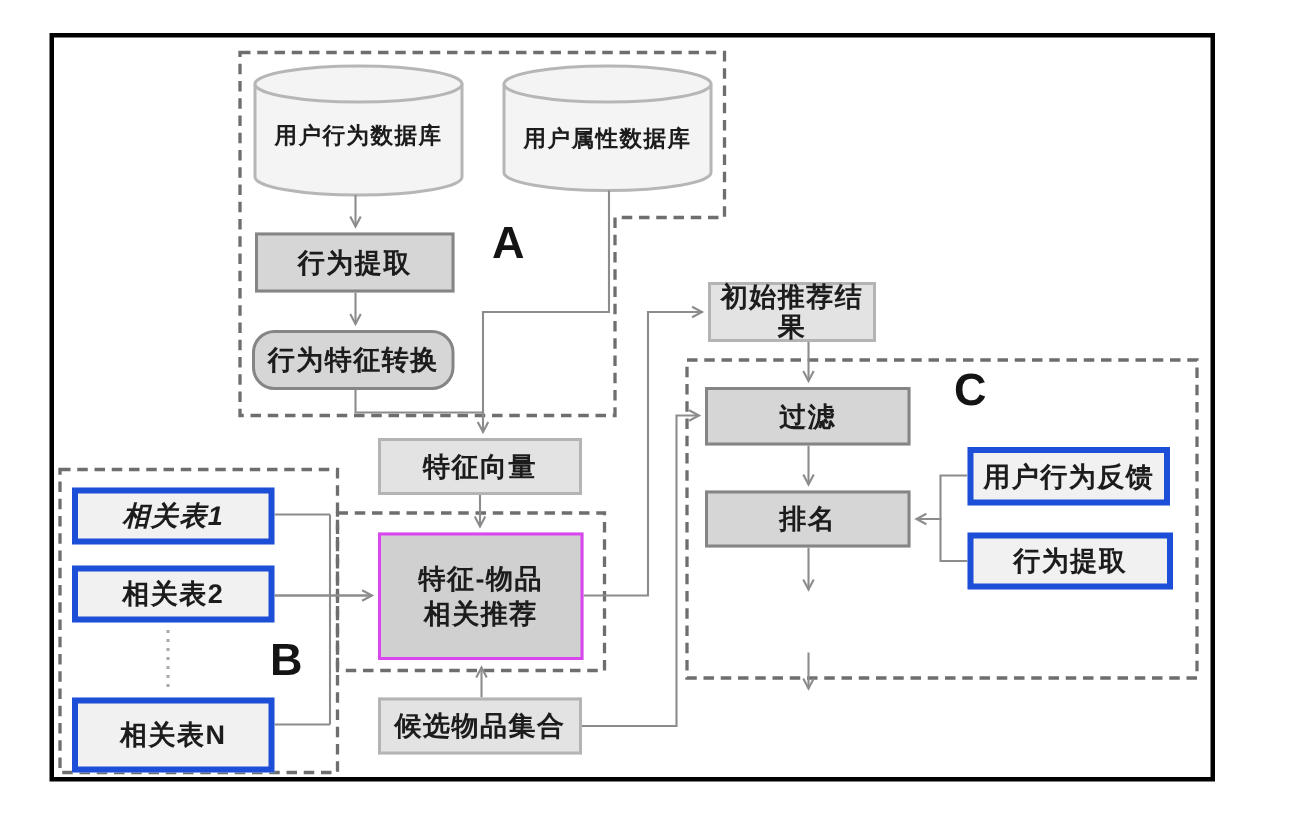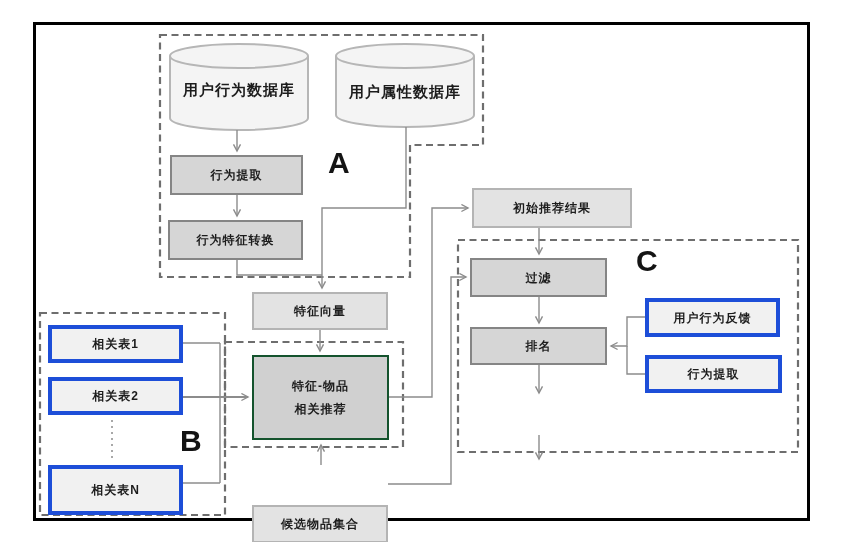--- a/index.html
+++ b/index.html
@@ -7,27 +7,27 @@
     position:relative;width:863px;height:542px;background:#ffffff;overflow:hidden;
     font-family:"Liberation Sans","DejaVu Sans",sans-serif;color:#1c1c1c;padding-left:10px;
   }
   .frame{
     position:absolute;left:33px;top:22px;width:777px;height:499px;
     border:3px solid #000;box-sizing:border-box;
   }
   .layer{position:absolute;left:0;top:0;}
   .node{
     position:absolute;display:flex;align-items:center;justify-content:center;
-    box-sizing:border-box;text-align:center;font-weight:bold;font-size:12px;
+    box-sizing:border-box;text-align:center;font-weight:bold;font-size:18px;
     letter-spacing:1px;line-height:20px;
   }
   .process{background:#d6d6d6;border:2px solid #858585;}
   .data{background:#e3e3e3;border:2px solid #b4b4b4;}
   .input{background:#f1f1f1;border:4px solid #1d4ed8;}
-  .big{background:#d0d0d0;border:2px solid #14532d;flex-direction:column;line-height:23px;}
+  .big{background:#d0d0d0;border:2px solid #d946ef;flex-direction:column;line-height:23px;}
   .cyl-label{
     position:absolute;text-align:center;font-weight:bold;font-size:15px;letter-spacing:1px;
   }
   .region-label{
     position:absolute;font-weight:bold;font-size:30px;color:#141414;letter-spacing:0;
   }
 </style>
 </head>
 <body>
 
@@ -83,38 +83,38 @@
 
   <div class="cyl-label" style="left:170px;top:81px;width:138px;">用户行为数据库</div>
   <div class="cyl-label" style="left:336px;top:83px;width:138px;">用户属性数据库</div>
 
   <div class="region-label" style="left:328px;top:146px;">A</div>
   <div class="region-label" style="left:180px;top:424px;">B</div>
   <div class="region-label" style="left:636px;top:244px;">C</div>
 
   <div class="node process" style="left:170px;top:155px;width:133px;height:40px;">行为提取</div>
 
-  <div class="node process" style="left:168px;top:220px;width:135px;height:40px;">行为特征转换</div>
+  <div class="node process" style="left:168px;top:220px;width:135px;height:40px;border-radius:15px;">行为特征转换</div>
 
   <div class="node data" style="left:252px;top:292px;width:136px;height:38px;">特征向量</div>
 
   <div class="node big" style="left:252px;top:355px;width:137px;height:85px;">
     <span>特征-物品</span>
     <span>相关推荐</span>
   </div>
 
-  <div class="node data" style="left:252px;top:465px;width:136px;height:38px;margin-top:40px;">候选物品集合</div>
+  <div class="node data" style="left:252px;top:465px;width:136px;height:38px;">候选物品集合</div>
 
-  <div class="node input" style="left:48px;top:325px;width:135px;height:38px;">相关表1</div>
+  <div class="node input" style="left:48px;top:325px;width:135px;height:38px;font-style:italic;">相关表1</div>
 
   <div class="node input" style="left:48px;top:377px;width:135px;height:38px;">相关表2</div>
 
   <div class="node input" style="left:48px;top:465px;width:135px;height:50px;">相关表N</div>
 
-  <div class="node data" style="left:472px;top:188px;width:160px;height:40px;">初始推荐结果</div>
+  <div class="node data" style="left:472px;top:188px;width:112px;height:40px;">初始推荐结果</div>
 
   <div class="node process" style="left:470px;top:258px;width:137px;height:39px;">过滤</div>
 
   <div class="node process" style="left:470px;top:327px;width:137px;height:38px;">排名</div>
 
   <div class="node input" style="left:645px;top:298px;width:135px;height:39px;">用户行为反馈</div>
 
   <div class="node input" style="left:645px;top:355px;width:137px;height:38px;">行为提取</div>
 
 

